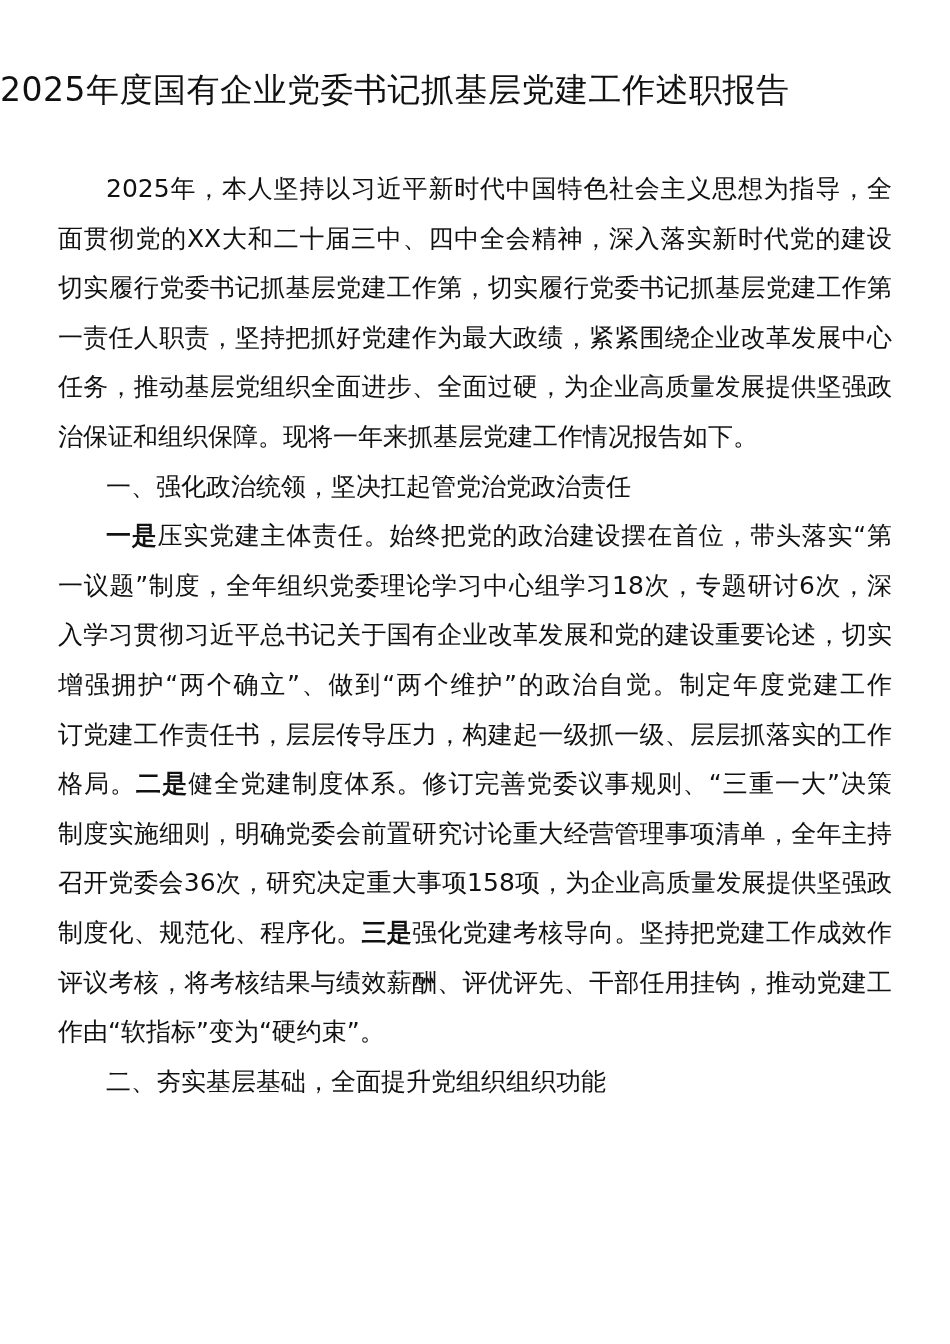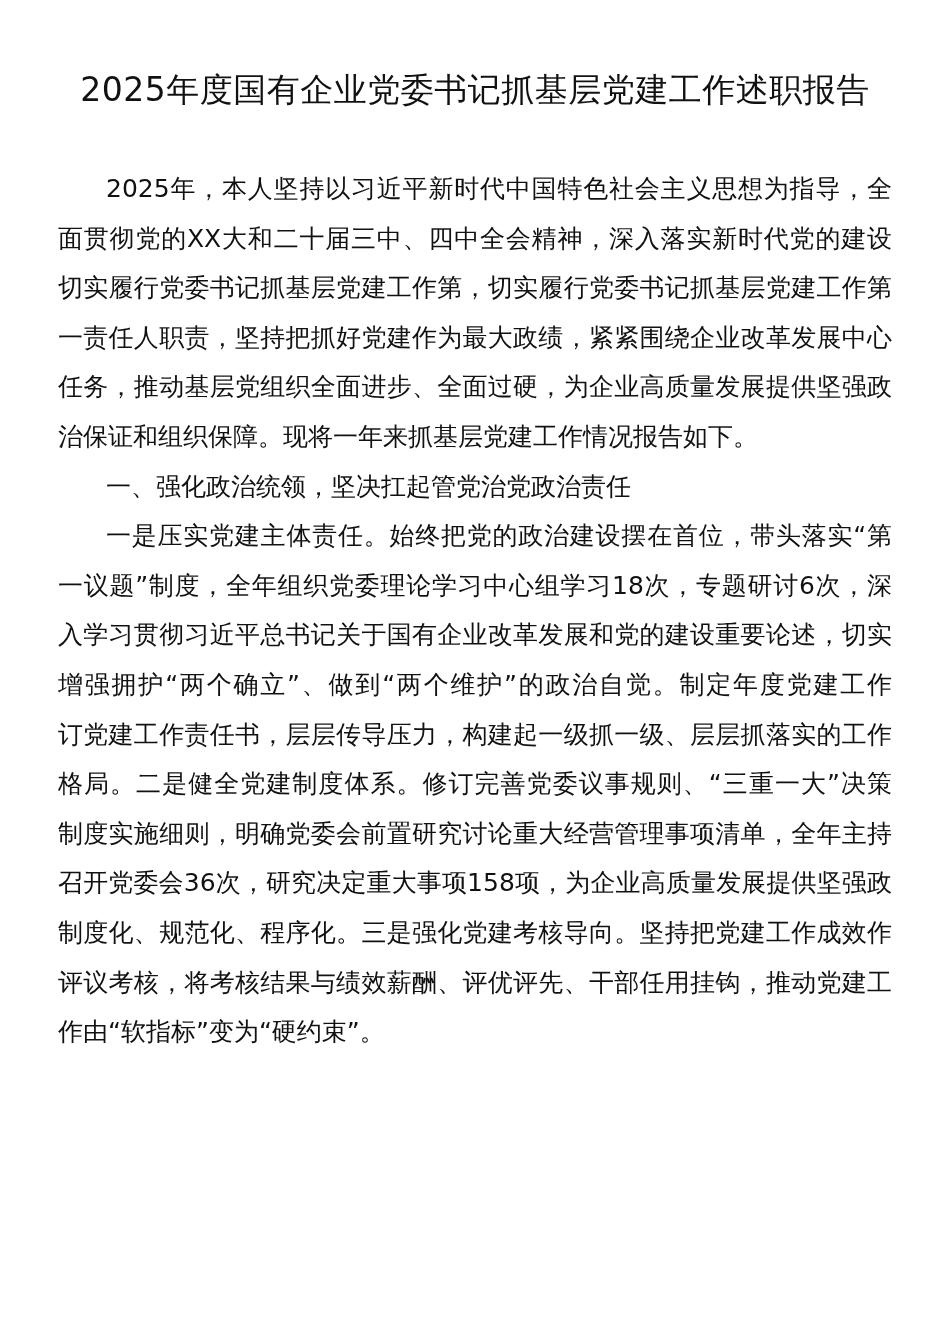--- a/index.html
+++ b/index.html
@@ -4,35 +4,35 @@
 <style>
   html, body { margin: 0; padding: 0; background: #ffffff; }
   body { width: 950px; height: 1344px; overflow: hidden; position: relative; }
   .page {
     position: absolute; left: 0; top: 0; width: 950px; height: 1344px;
     background: #ffffff; color: #111111;
     font-family: "DejaVu Sans", "Liberation Sans", sans-serif;
   }
   .title {
     position: absolute; left: 0; top: 66px; width: 950px;
-    text-align: center; font-size: 33px; line-height: 48px;
+    font-size: 33px; line-height: 48px;
     letter-spacing: 0.5px; color: #111;
   }
   .body {
     position: absolute; left: 58px; top: 164px; width: 834px;
   }
   .line {
     height: 49.6px; line-height: 49.6px; font-size: 25px;
     white-space: nowrap; text-align: justify; text-align-last: justify;
     color: #111;
   }
   .line.last { text-align-last: left; }
   .indent { padding-left: 48px; }
   .heading { padding-left: 48px; text-align-last: left; }
-  b { font-weight: normal; }
+  b { font-weight: bold; }
 </style>
 </head>
 <body>
 
 <div class="page">
   <div class="title">2025年度国有企业党委书记抓基层党建工作述职报告</div>
 
   <div class="body">
     <div class="line indent">2025年，本人坚持以习近平新时代中国特色社会主义思想为指导，全</div>
     <div class="line">面贯彻党的XX大和二十届三中、四中全会精神，深入落实新时代党的建设</div>
@@ -48,14 +48,15 @@
     <div class="line">入学习贯彻习近平总书记关于国有企业改革发展和党的建设重要论述，切实</div>
     <div class="line">增强拥护“两个确立”、做到“两个维护”的政治自觉。制定年度党建工作</div>
     <div class="line">订党建工作责任书，层层传导压力，构建起一级抓一级、层层抓落实的工作</div>
     <div class="line"><span>格局。</span><b>二是</b><span>健全党建制度体系。修订完善党委议事规则、“三重一大”决策</span></div>
     <div class="line">制度实施细则，明确党委会前置研究讨论重大经营管理事项清单，全年主持</div>
     <div class="line">召开党委会36次，研究决定重大事项158项，为企业高质量发展提供坚强政</div>
     <div class="line"><span>制度化、规范化、程序化。</span><b>三是</b><span>强化党建考核导向。坚持把党建工作成效作</span></div>
     <div class="line">评议考核，将考核结果与绩效薪酬、评优评先、干部任用挂钩，推动党建工</div>
     <div class="line last">作由“软指标”变为“硬约束”。</div>
 
+    <div class="line heading">二、夯实基层基础，全面提升党组织组织功能</div>
   </div>
 </div>
 
 </body></html>

